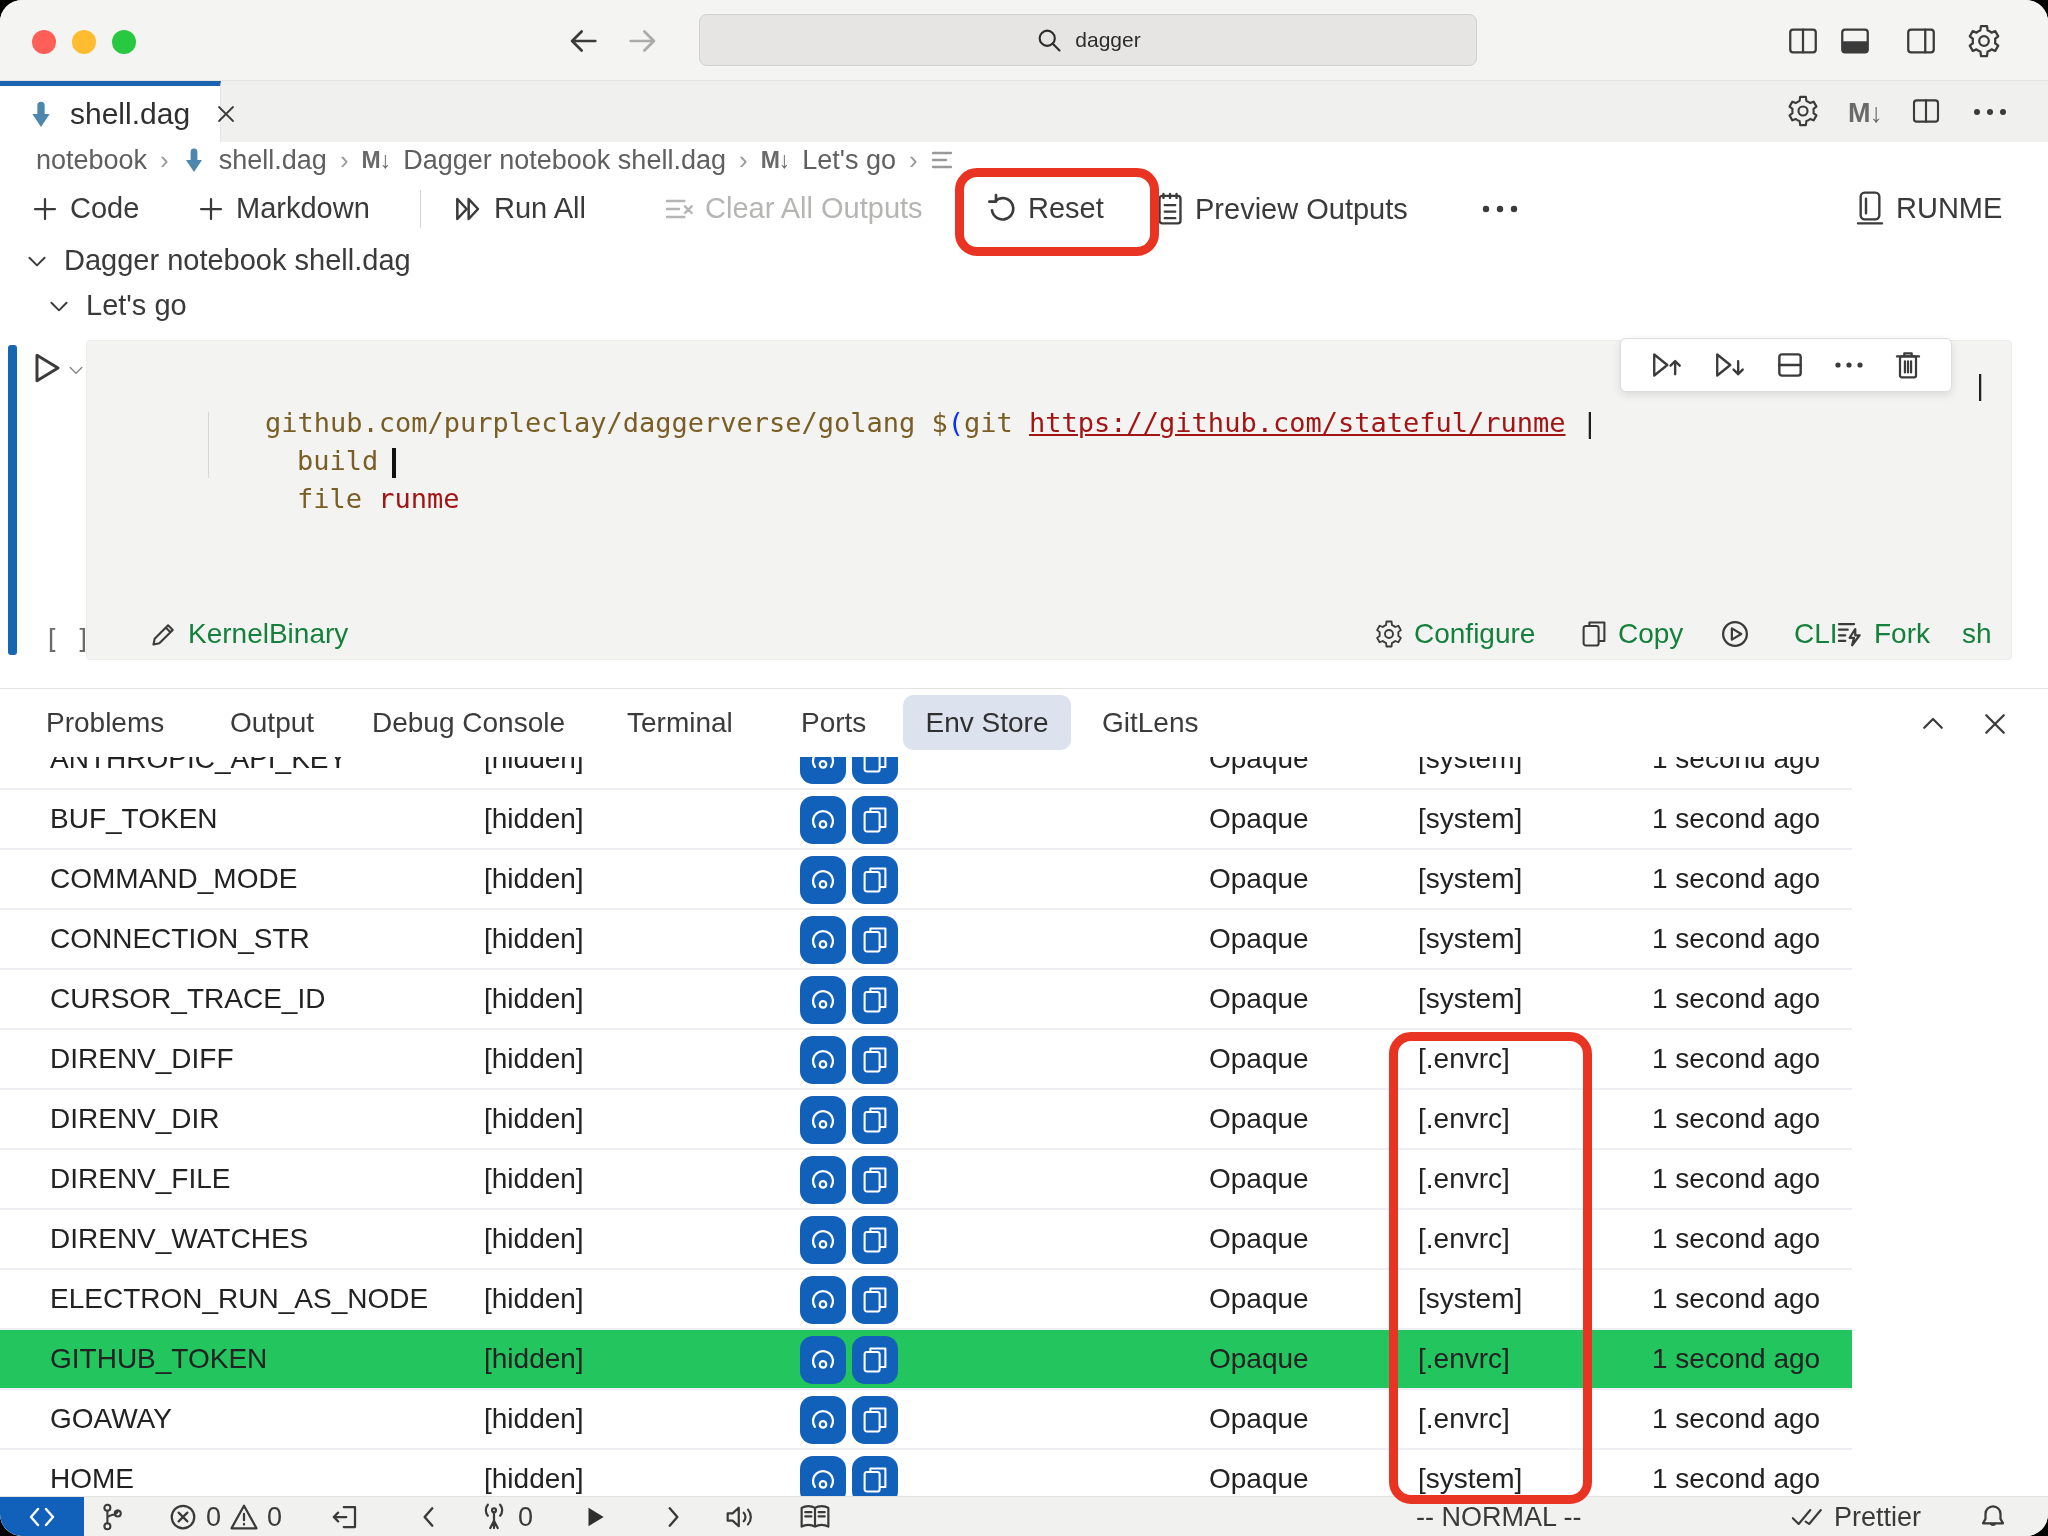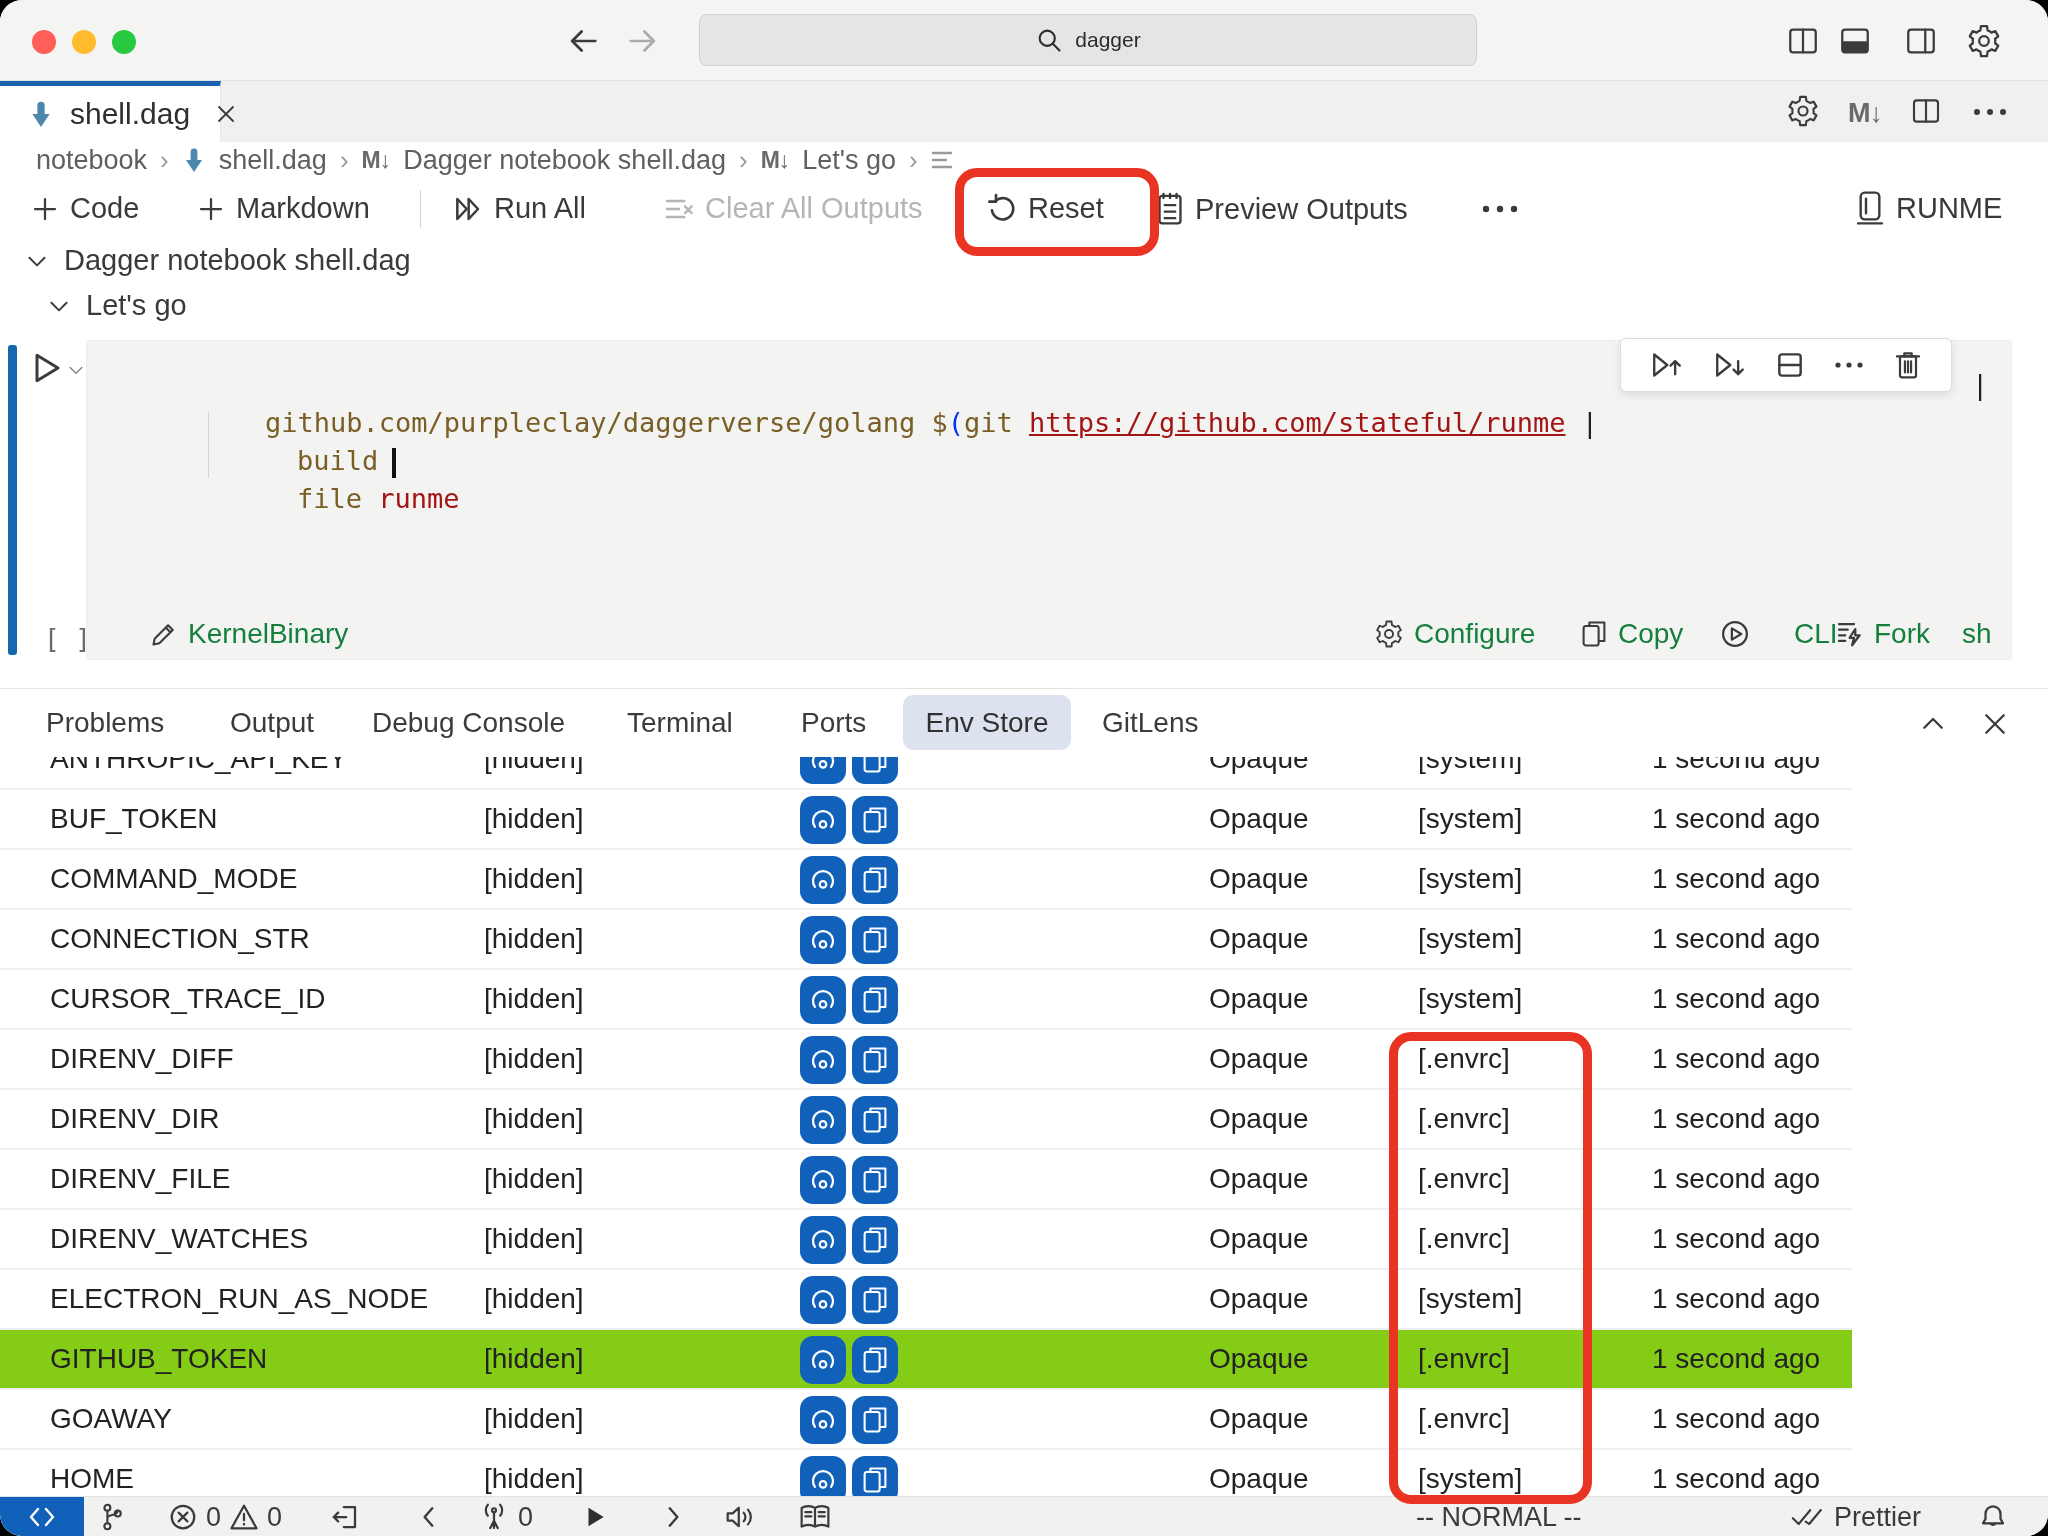--- a/index.html
+++ b/index.html
@@ -45,21 +45,21 @@
   .cursorbar{display:inline-block;width:4px;height:30px;background:#111;vertical-align:middle;margin-left:14px;}
   #celltoolbar{left:1620px;top:338px;width:330px;height:52px;background:#fff;border:1px solid #dcdcdc;border-radius:6px;box-shadow:0 3px 8px rgba(0,0,0,.10);display:flex;align-items:center;justify-content:space-evenly;z-index:5;}
   .footer-item{display:flex;align-items:center;gap:10px;font-size:28px;color:#15803d;}
 
   
   #panelhead{top:688px;left:0;width:2048px;height:68px;background:#fff;border-top:1px solid #e3e3e2;z-index:3;}
   .ptab{position:absolute;top:0;height:68px;display:flex;align-items:center;font-size:28px;color:#3b3b3b;}
   #envpill{left:903px;top:6px;width:168px;height:55px;background:#dde3ee;border-radius:10px;display:flex;align-items:center;justify-content:center;font-size:28px;color:#303030;}
   #rowshost{top:756px;left:0;width:1852px;height:740px;overflow:hidden;background:#fcfcfb;z-index:1;}
   .erow{position:absolute;left:0;width:2014px;height:60px;background:#fff;border-top:2px solid #edeff5;box-sizing:border-box;}
-  .erow.hl{background:#84cc16;}
+  .erow.hl{background:#22c55e;}
   .erow span{position:absolute;top:50%;transform:translateY(-50%);font-size:28px;color:#222;white-space:nowrap;}
   .f-name{left:50px;}
   .f-value{left:484px;}
   .f-type{left:1209px;}
   .f-source{left:1418px;}
   .f-updated{left:1652px;}
   .bluebtn{position:absolute;top:6px;width:46px;height:48px;border-radius:13px;background:#1160ba;display:flex;align-items:center;justify-content:center;}
   .bluebtn svg{stroke:#fff;}
   .btn-eye{left:800px;}
   .btn-copy{left:852px;}

